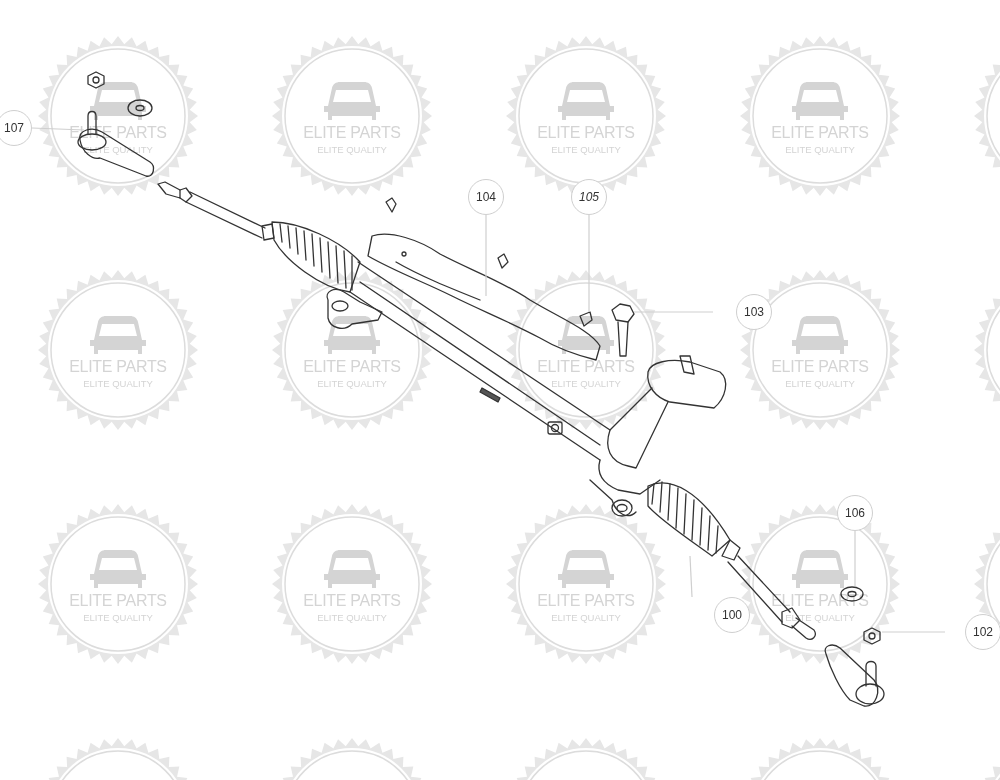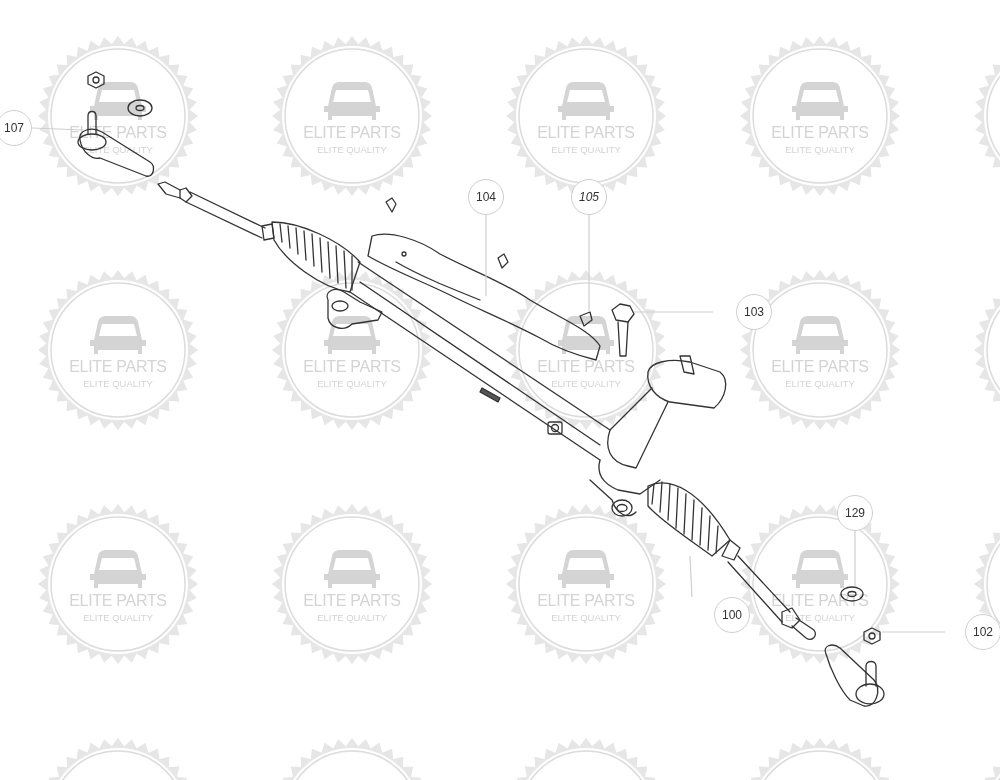--- a/index.html
+++ b/index.html
@@ -393,17 +393,17 @@
       <path d="M692,597 L690,556"></path>
       <path d="M945,632 L882,632"></path>
     </g>
   </svg>
 
   <div id="callouts">
       <div class="callout" style="left: -4px; top: 110px;">107</div>
       <div class="callout" style="left: 468px; top: 179px;">104</div>
       <div class="callout" style="left: 571px; top: 179px; font-style: italic;">105</div>
       <div class="callout" style="left: 698px; top: 294px; margin-left: 38px;">103</div>
-      <div class="callout" style="left: 837px; top: 495px;">129</div>
+      <div class="callout" style="left: 837px; top: 495px;">106</div>
       <div class="callout" style="left: 674px; top: 597px; margin-left: 40px;">100</div>
       <div class="callout" style="left: 965px; top: 614px;">102</div>
     </div>
 </div>
 
 </body></html>

